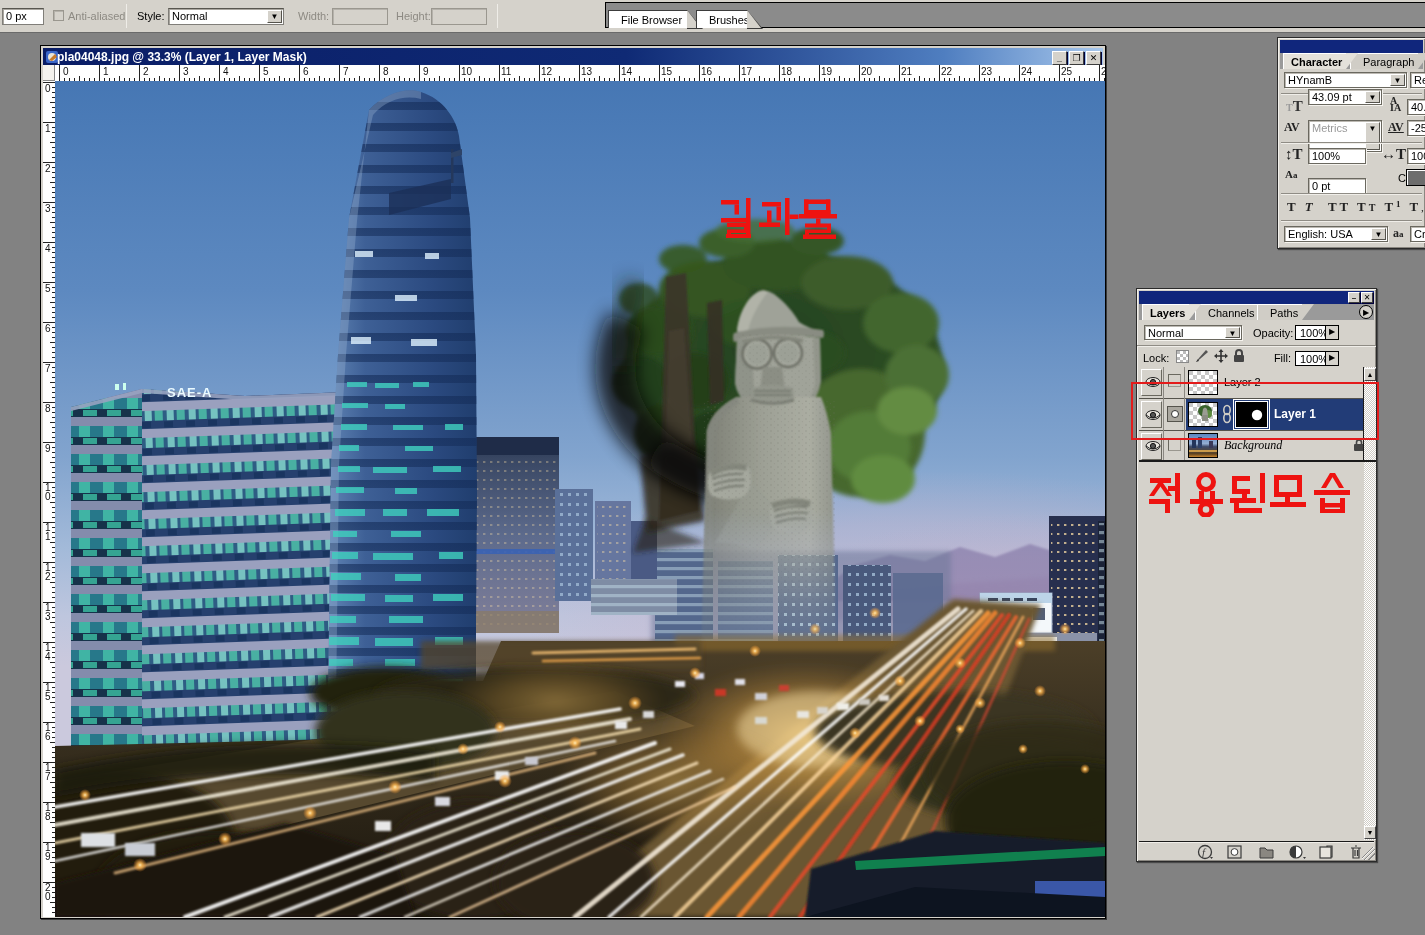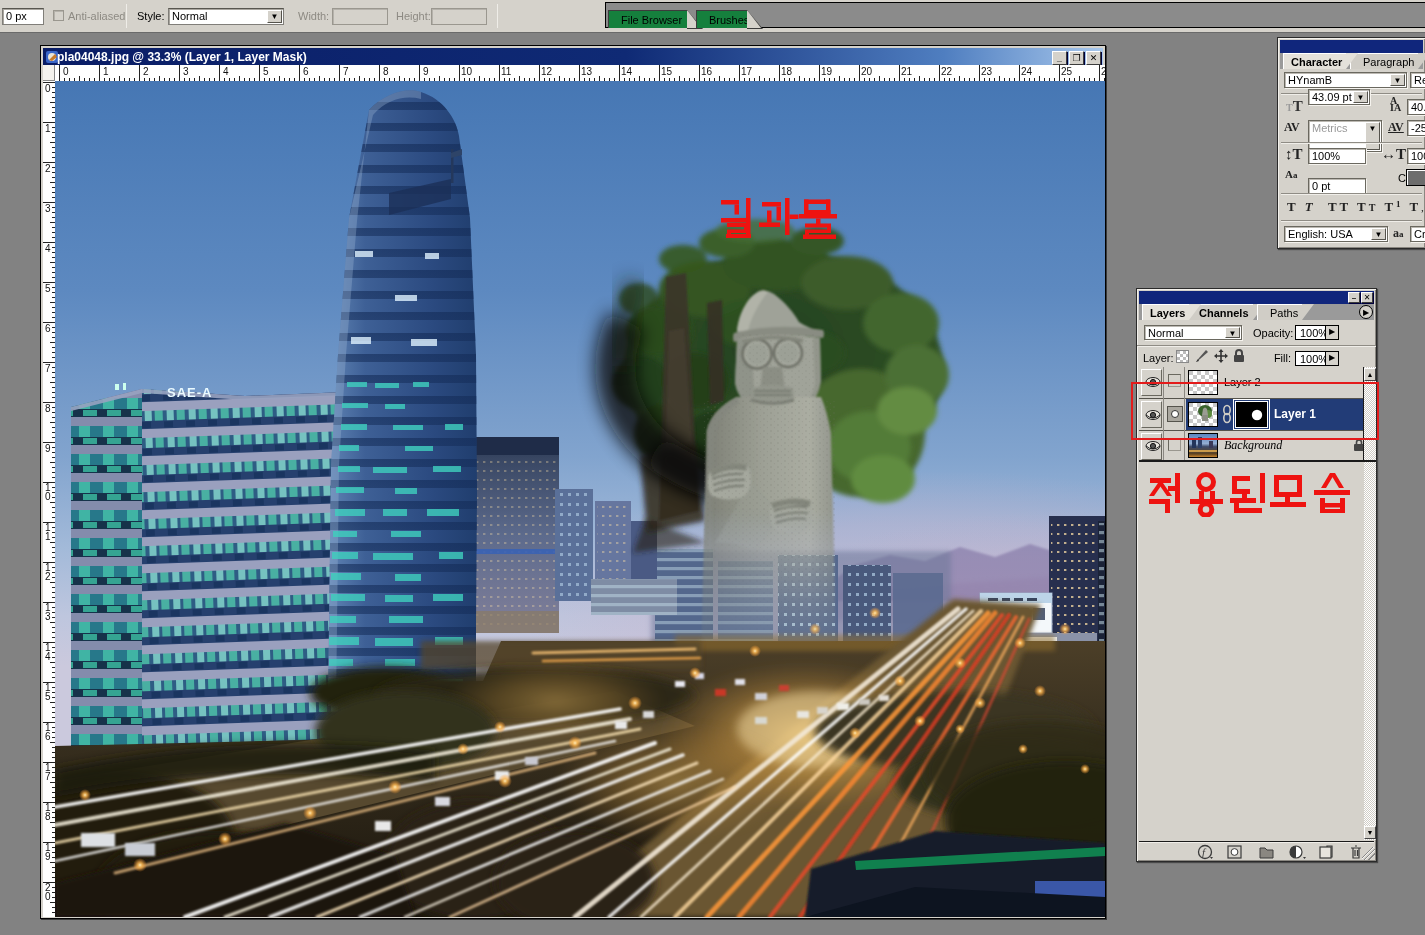--- a/index.html
+++ b/index.html
@@ -5,21 +5,21 @@
 *{box-sizing:border-box;}
 
 #optbar{position:absolute;left:0;top:0;width:1425px;height:33px;background:#d5d2cb;border-bottom:1px solid #6a6a6a;}
 #optbar .fld{position:absolute;background:#fff;border:1px solid #807e79;border-top-color:#58564f;box-shadow:inset 1px 1px 0 #a9a69f;font-size:11px;padding:1px 3px;color:#000;}
 #optbar .gfld{position:absolute;background:#d5d2cb;border:1px solid #9a978f;box-shadow:inset 1px 1px 0 #b5b2ab;}
 #optbar .lbl{position:absolute;font-size:11px;color:#000;}
 #optbar .glbl{position:absolute;font-size:11px;color:#8d8a83;}
 .vsep{position:absolute;width:1px;background:#9a978f;border-right:1px solid #efede8;}
 
 #well{position:absolute;left:605px;top:2px;width:820px;height:26px;background:#8b8b8b;border:1px solid #000;border-right:none;}
-.welltab{position:absolute;top:10px;height:18px;background:#15803d;border:1px solid #3c3c3c;border-bottom:none;font-size:11px;color:#000;padding:3px 2px 0 12px;white-space:nowrap;}
+.welltab{position:absolute;top:10px;height:18px;background:#ffffff;border:1px solid #3c3c3c;border-bottom:none;font-size:11px;color:#000;padding:3px 2px 0 12px;white-space:nowrap;}
 .welltab:after{content:"";position:absolute;right:-14px;top:-1px;width:0;height:0;border-left:14px solid #d5d2cb;border-top:18px solid transparent;}
 .welltab:before{content:"";position:absolute;right:-16px;top:-1px;width:0;height:0;border-left:16px solid #3c3c3c;border-top:19px solid transparent;}
 
 #docwin{position:absolute;left:40px;top:45px;width:1066px;height:874px;background:#d5d2cb;border:1px solid #000;box-shadow:1px 1px 0 #3a3a3a;}
 #titlebar{position:absolute;left:2px;top:2px;right:2px;height:18px;background:linear-gradient(to right,#0a1d66 0%,#0f2a75 55%,#4f7ec0 85%,#a7c7ec 100%);}
 #titletext{position:absolute;left:14px;top:2px;color:#fff;font-size:12px;font-weight:bold;letter-spacing:0px;white-space:nowrap;}
 .tbtn{position:absolute;top:3px;width:15px;height:14px;background:#d5d2cb;border:1px solid #fff;border-right-color:#3c3c3c;border-bottom-color:#3c3c3c;box-shadow:1px 1px 0 #00003a;font-size:9px;text-align:center;line-height:12px;color:#000;}
 
 #corner{position:absolute;left:2px;top:19px;width:12px;height:16px;background:#f5f3ee;border-right:1px solid #888;border-bottom:1px solid #888;}
 #hruler{position:absolute;left:14px;top:19px;width:1050px;height:16px;background:#fff;}
@@ -668,21 +668,21 @@
 <div id="charpal" class="pal" style="left:1277px;top:37px;width:149px;height:212px;">
   <div class="ptitle"></div>
   <div class="ptabs" style="top:15px;">
     <div class="ptab active" style="left:3px;"><span>Character</span><span class="sl"></span></div>
     <div class="ptab" style="left:70px;padding-left:12px;">Paragraph<span class="sl"></span></div>
   </div>
   <div class="combo" style="left:6px;top:34px;width:123px;height:16px;">HYnamB<span class="dd">▼</span></div>
   <div class="combo" style="left:132px;top:34px;width:30px;height:16px;">Regu</div>
   <div class="hline" style="left:3px;right:3px;top:55px;"></div>
   <div class="icon" style="left:8px;top:60px;font-family:'Liberation Serif',serif;font-size:15px;font-weight:bold;color:#333;"><span style="color:#999;font-size:10px;">T</span>T</div>
-  <div class="combo" style="left:30px;top:51px;width:62px;height:16px;">43.09 pt<span class="dd">▼</span></div>
+  <div class="combo" style="left:30px;top:51px;width:74px;height:16px;">43.09 pt<span class="dd">▼</span></div>
   <div class="icon" style="left:112px;top:59px;font-family:'Liberation Serif',serif;font-size:10px;font-weight:bold;color:#222;line-height:7px;">A<br>IA</div>
   <div class="combo" style="left:129px;top:61px;width:33px;height:16px;">40.</div>
   <div class="icon" style="left:6px;top:82px;font-family:'Liberation Serif',serif;font-size:12px;font-weight:bold;color:#222;">A​V</div>
   <div class="combo" style="left:30px;top:82px;width:74px;height:32px;color:#999;">Metrics<span class="dd">▼</span></div>
   <div class="icon" style="left:110px;top:82px;font-family:'Liberation Serif',serif;font-size:12px;font-weight:bold;color:#222;text-decoration:underline;">AV</div>
   <div class="combo" style="left:129px;top:82px;width:33px;height:16px;">-25</div>
   <div class="hline" style="left:3px;right:3px;top:104px;"></div>
   <div class="icon" style="left:7px;top:108px;font-family:'Liberation Serif',serif;font-size:15px;font-weight:bold;color:#222;">↕T</div>
   <div class="combo" style="left:30px;top:110px;width:58px;height:16px;">100%</div>
   <div class="icon" style="left:103px;top:108px;font-family:'Liberation Serif',serif;font-size:15px;font-weight:bold;color:#222;">↔T</div>
@@ -698,29 +698,29 @@
   <div class="icon" style="left:115px;top:188px;font-family:'Liberation Serif',serif;font-size:12px;font-weight:bold;color:#222;">a<span style="font-size:9px;">a</span></div>
   <div class="combo" style="left:132px;top:188px;width:30px;height:16px;">Cr</div>
 </div>
 
 <div id="layerspal" class="pal" style="left:1136px;top:288px;width:241px;height:574px;">
   <div class="ptitle" style="height:13px;"></div>
   <div class="tbtn" style="right:16px;top:3px;width:12px;height:11px;line-height:9px;font-size:8px;"><b>–</b></div>
   <div class="tbtn" style="right:3px;top:3px;width:12px;height:11px;line-height:9px;font-size:8px;">✕</div>
   <div class="ptabs" style="top:15px;height:16px;">
     <div class="ptab active" style="left:3px;"><span>Layers</span><span class="sl"></span></div>
-    <div class="ptab" style="left:47px;padding-left:12px;font-weight:bold;">Channels<span class="sl"></span></div>
+    <div class="ptab" style="left:56px;padding-left:12px;">Channels<span class="sl"></span></div>
     <div class="ptab" style="left:118px;padding-left:12px;">Paths<span class="sl"></span></div>
   </div>
   <div style="position:absolute;right:3px;top:16px;width:14px;height:14px;border-radius:50%;background:#d5d2cb;border:1px solid #000;font-size:8px;text-align:center;line-height:14px;z-index:4;">▶</div>
   <div class="combo" style="left:7px;top:36px;width:98px;height:15px;">Normal<span class="dd">▼</span></div>
   <div class="lbl icon" style="left:116px;top:38px;font-size:11px;">Opacity:</div>
   <div class="spin" style="left:158px;top:36px;width:44px;height:15px;">100%<span class="ar">▶</span></div>
   <div class="hline" style="left:0px;right:0px;top:56px;"></div>
-  <div class="lbl icon" style="left:6px;top:63px;font-size:11px;">Layer:</div>
+  <div class="lbl icon" style="left:6px;top:63px;font-size:11px;">Lock:</div>
   <div class="icon" style="left:39px;top:61px;width:13px;height:13px;border:1px solid #888;background:repeating-conic-gradient(#fff 0 25%,#bbb 0 50%) 0 0/6px 6px;"></div>
   <svg class="icon" style="left:57px;top:59px;" width="16" height="16">
       <path d="M2 14 L5 10 L12 2 L14 4 L6 11 Z" fill="#555"></path>
       <path d="M2 14 L5 13 L4 11 Z" fill="#333"></path>
     </svg>
   <svg class="icon" style="left:76px;top:59px;" width="16" height="16">
       <path d="M8 1 L10.5 4 H8.8 V7.2 H12 V5.5 L15 8 L12 10.5 V8.8 H8.8 V12 H10.5 L8 15 L5.5 12 H7.2 V8.8 H4 V10.5 L1 8 L4 5.5 V7.2 H7.2 V4 H5.5 Z" fill="#333"></path>
     </svg>
   <svg class="icon" style="left:94px;top:59px;" width="16" height="16">
       <rect x="3" y="7" width="10" height="7" rx="1" fill="#444"></rect>

